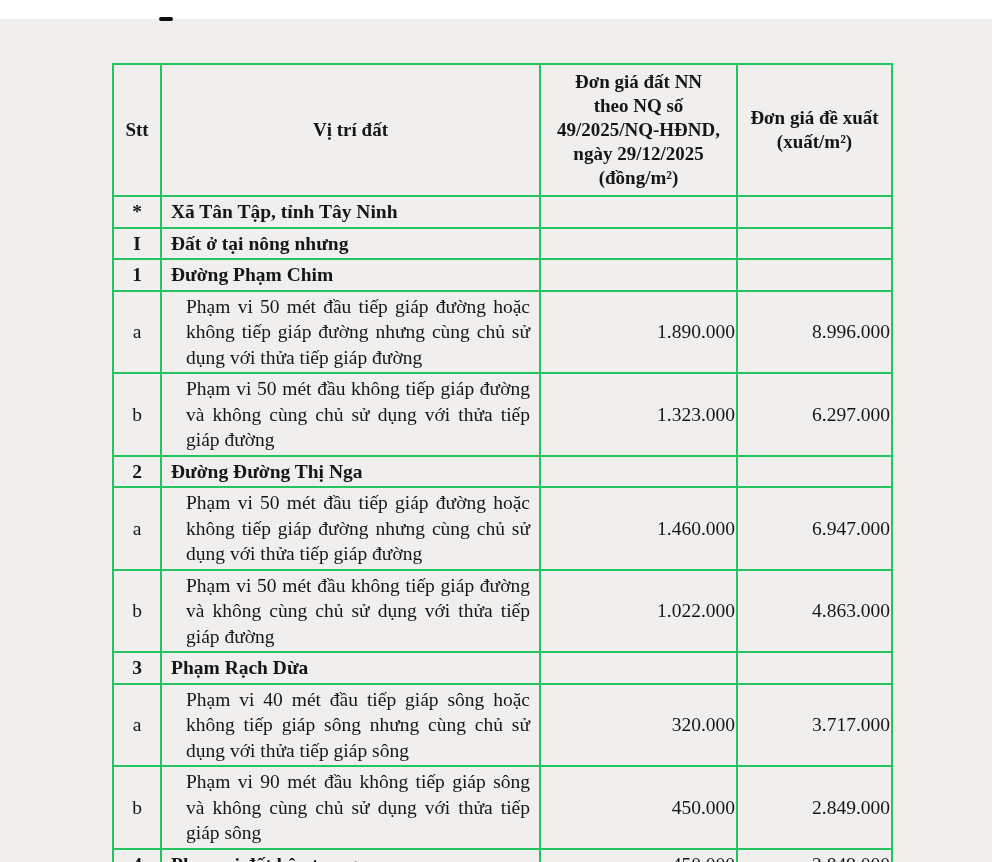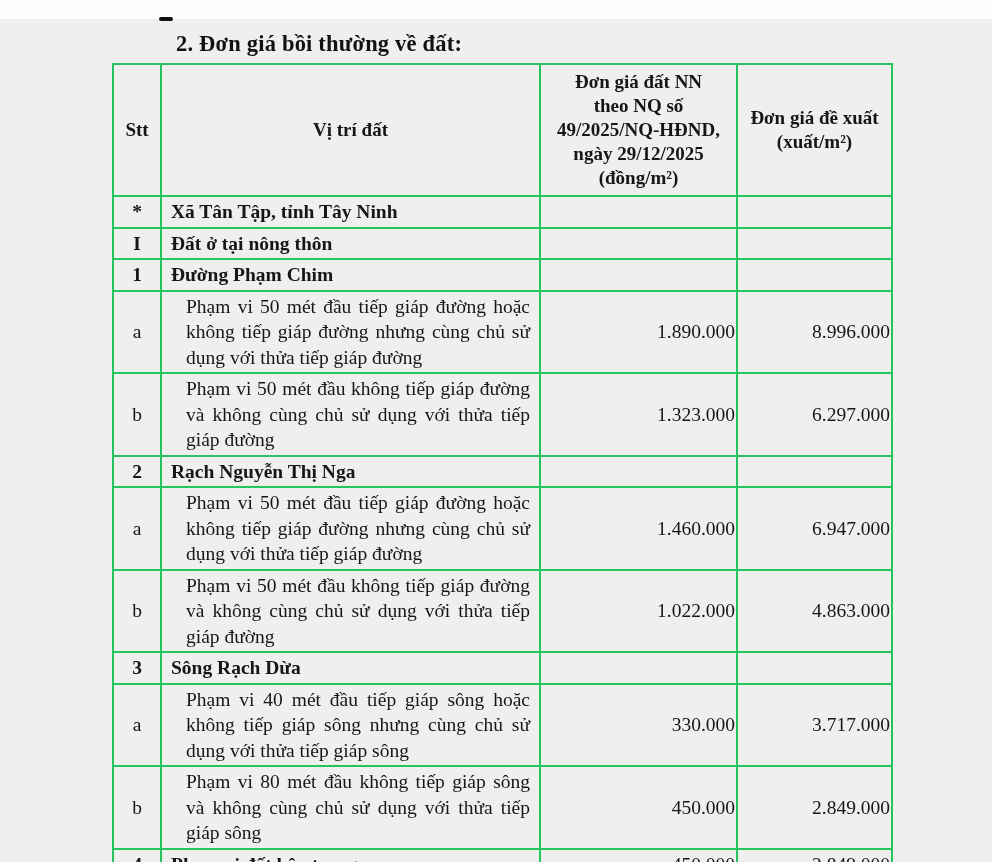--- a/index.html
+++ b/index.html
@@ -87,21 +87,20 @@
   tr.r-desc { height: 81px; }
   tr.r-desc td.c-label { text-align: justify; padding-left: 24px; }
 </style>
 </head>
 <body>
 
 <div class="page">
   <div class="top-strip"></div>
   <div class="stray-dash"></div>
 
-  <h2 class="doc-title">2. Đơn giá bồi thường về đất:</h2>
 
   <table class="price-table">
     <colgroup>
       <col style="width:48px">
       <col style="width:379px">
       <col style="width:197px">
       <col style="width:155px">
     </colgroup>
     <thead>
       <tr>
@@ -118,21 +117,21 @@
     </thead>
     <tbody id="table-body">
         <tr class="r-section">
           <td class="c-stt">*</td>
           <td class="c-label">Xã Tân Tập, tỉnh Tây Ninh</td>
           <td class="c-num"></td>
           <td class="c-num"></td>
         </tr>
         <tr class="r-section">
           <td class="c-stt">I</td>
-          <td class="c-label">Đất ở tại nông thôn</td>
+          <td class="c-label">Đất ở tại nông nhưng</td>
           <td class="c-num"></td>
           <td class="c-num"></td>
         </tr>
         <tr class="r-section">
           <td class="c-stt">1</td>
           <td class="c-label">Đường Phạm Chim</td>
           <td class="c-num"></td>
           <td class="c-num"></td>
         </tr>
         <tr class="r-desc">
@@ -142,51 +141,51 @@
           <td class="c-num">8.996.000</td>
         </tr>
         <tr class="r-desc">
           <td class="c-stt">b</td>
           <td class="c-label">Phạm vi 50 mét đầu không tiếp giáp đường và không cùng chủ sử dụng với thửa tiếp giáp đường</td>
           <td class="c-num">1.323.000</td>
           <td class="c-num">6.297.000</td>
         </tr>
         <tr class="r-section">
           <td class="c-stt">2</td>
-          <td class="c-label">Rạch Nguyễn Thị Nga</td>
+          <td class="c-label">Đường Đường Thị Nga</td>
           <td class="c-num"></td>
           <td class="c-num"></td>
         </tr>
         <tr class="r-desc">
           <td class="c-stt">a</td>
           <td class="c-label">Phạm vi 50 mét đầu tiếp giáp đường hoặc không tiếp giáp đường nhưng cùng chủ sử dụng với thửa tiếp giáp đường</td>
           <td class="c-num">1.460.000</td>
           <td class="c-num">6.947.000</td>
         </tr>
         <tr class="r-desc">
           <td class="c-stt">b</td>
           <td class="c-label">Phạm vi 50 mét đầu không tiếp giáp đường và không cùng chủ sử dụng với thửa tiếp giáp đường</td>
           <td class="c-num">1.022.000</td>
           <td class="c-num">4.863.000</td>
         </tr>
         <tr class="r-section">
           <td class="c-stt">3</td>
-          <td class="c-label">Sông Rạch Dừa</td>
+          <td class="c-label">Phạm Rạch Dừa</td>
           <td class="c-num"></td>
           <td class="c-num"></td>
         </tr>
         <tr class="r-desc">
           <td class="c-stt">a</td>
           <td class="c-label">Phạm vi 40 mét đầu tiếp giáp sông hoặc không tiếp giáp sông nhưng cùng chủ sử dụng với thửa tiếp giáp sông</td>
-          <td class="c-num">330.000</td>
+          <td class="c-num">320.000</td>
           <td class="c-num">3.717.000</td>
         </tr>
         <tr class="r-desc">
           <td class="c-stt">b</td>
-          <td class="c-label">Phạm vi 80 mét đầu không tiếp giáp sông và không cùng chủ sử dụng với thửa tiếp giáp sông</td>
+          <td class="c-label">Phạm vi 90 mét đầu không tiếp giáp sông và không cùng chủ sử dụng với thửa tiếp giáp sông</td>
           <td class="c-num">450.000</td>
           <td class="c-num">2.849.000</td>
         </tr>
         <tr class="r-section">
           <td class="c-stt">4</td>
           <td class="c-label">Phạm vi đất bên trong</td>
           <td class="c-num">450.000</td>
           <td class="c-num">2.849.000</td>
         </tr>
       </tbody>

